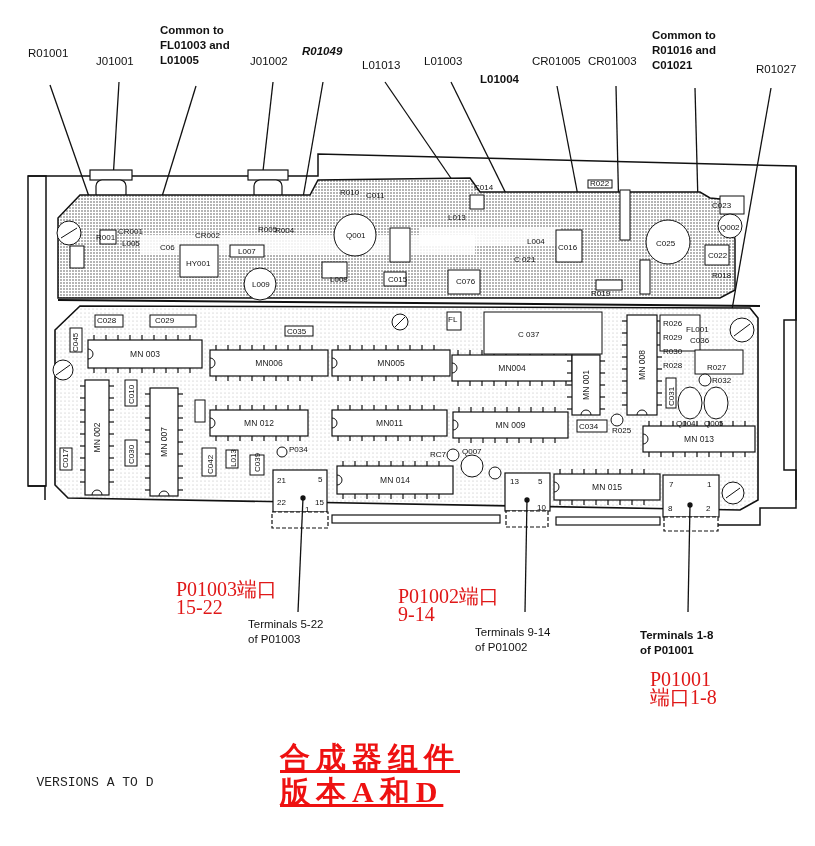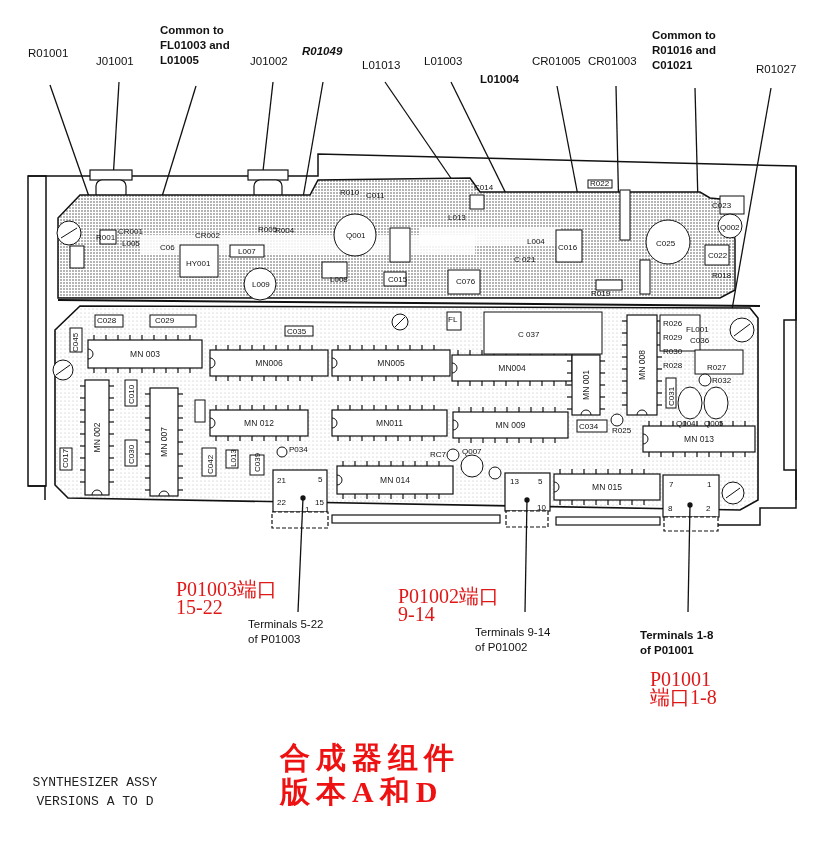--- a/index.html
+++ b/index.html
@@ -1,21 +1,21 @@
 <!DOCTYPE html>
 <html><head>
 <meta charset="utf-8">
 <style>
   html, body { margin:0; padding:0; background:#ffffff; }
   body { width:815px; height:846px; position:relative; overflow:hidden; font-family:"Liberation Sans", sans-serif; color:#111; }
   .callout { position:absolute; font-family:"Liberation Sans", sans-serif; font-size:11.5px; text-align:left; line-height:15px; color:#111; white-space:nowrap; }
   .callout.bold { font-weight:bold; }
   .red { position:absolute; font-family:Liberation Serif, serif; color:#e01818; font-size:20px; line-height:18px; white-space:nowrap; }
   .caption { position:absolute; font-family:"Liberation Mono", monospace; font-size:13px; line-height:19px; text-align:center; color:#222; white-space:nowrap; }
-  .cn-title { position:absolute; font-family:"Liberation Serif", serif; font-weight:bold; color:#ee1111; font-size:30px; line-height:34px; letter-spacing:6px; white-space:nowrap; }
+  .cn-title { position:absolute; font-family:"Liberation Serif", serif; font-weight:bold; color:#ee1111; font-size:30px; line-height:34px; letter-spacing:6px; white-space:nowrap;text-decoration:underline; }
   svg#board { position:absolute; left:0; top:0; }
   svg text { font-family:"Liberation Sans", sans-serif; }
   .lbl { font-size:8px; fill:#111; }
   .chip-lbl { font-size:8.5px; fill:#222; }
   .pin-lbl { font-size:8px; fill:#111; }
 </style>
 </head>
 <body>
 
 <svg id="board" width="815" height="846" viewBox="0 0 815 846">
@@ -591,15 +591,14 @@
   <div>P01001</div>
   <div>端口1-8</div>
 </div>
 
 <div class="cn-title" style="left:280px; top:741px;">
   <div>合成器组件</div>
   <div>版本A和D</div>
 </div>
 
 <div class="caption" style="left:20px; top:773px; width:150px;">
-  <div>SYNTHESIZER ASSY</div>
   <div>VERSIONS A TO D</div>
 </div>
 
 </body></html>

